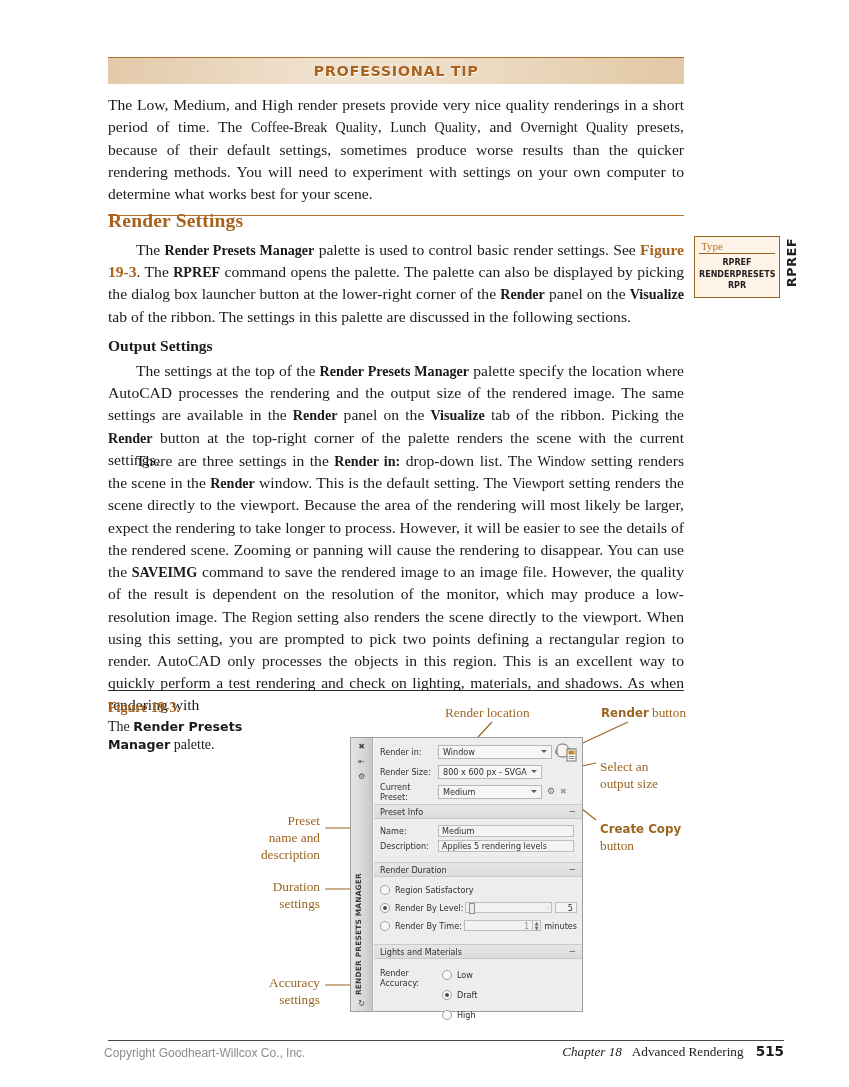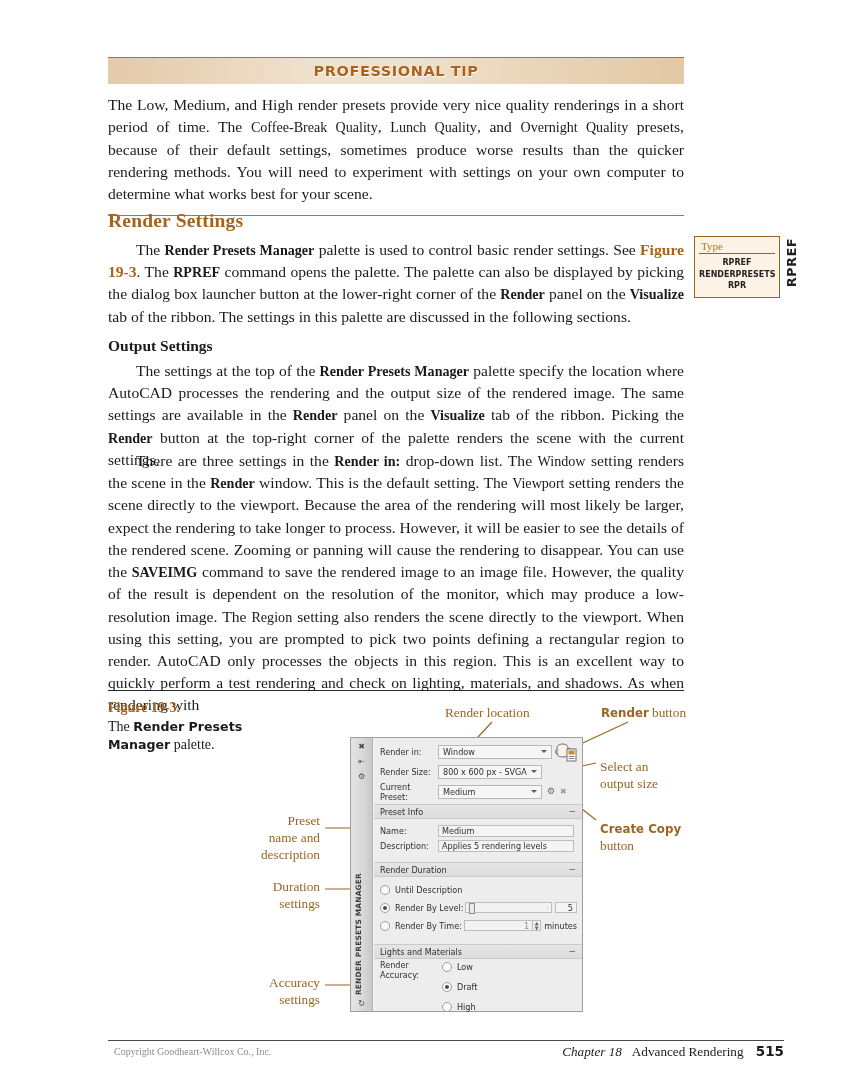--- a/index.html
+++ b/index.html
@@ -392,39 +392,39 @@
     border-left: none;
     box-sizing: border-box;
     font-size: 5px;
     color: #666;
     text-align: center;
     line-height: 5px;
     margin-right: 3px;
   }
   .unit-label { font-size: 8.1px; color: #2e2e2e; }
 
-  .accuracy-wrap { display: flex; padding-top: 0; }
+  .accuracy-wrap { display: flex; padding-top: 8px; }
   .accuracy-label { font-size: 8.1px; color: #2e2e2e; width: 58px; flex: 0 0 58px; padding-top: 1px; }
   .accuracy-opts { flex: 1; padding-left: 4px; }
   .accuracy-opts .radio-row { margin-bottom: 5px; }
 
   
   .footer-rule {
     position: absolute;
     left: 108px;
     top: 1040px;
     width: 676px;
     border-top: 1px solid #4a4a4a;
   }
   .footer-left {
     position: absolute;
-    left: 114px;
+    left: 104px;
     top: 1046px;
-    font-family: Liberation Serif, serif;
-    font-size: 10px;
+    font-family: Liberation Sans, sans-serif;
+    font-size: 12px;
     color: #8c8c8c;
   }
   .footer-right {
     position: absolute;
     right: 65px;
     top: 1043px;
     font-size: 13.2px;
     color: #1a1a1a;
     white-space: nowrap;
   }
@@ -593,21 +593,21 @@
         </div>
       </div>
 
       <div class="panel-bar">
         <span class="panel-bar-title">Render Duration</span>
         <span class="panel-bar-min">−</span>
       </div>
       <div class="panel-content">
         <div class="radio-row">
           <span class="radio"></span>
-          <span class="radio-label">Until Description</span>
+          <span class="radio-label">Region Satisfactory</span>
         </div>
         <div class="radio-row">
           <span class="radio checked"></span>
           <span class="radio-label" style="flex:0 0 auto;">Render By Level:</span>
           <span class="slider-track">
             <span class="slider-tick-l">‹</span>
             <span class="slider-thumb"></span>
             <span class="slider-tick-r">›</span>
           </span>
           <span class="level-box">5</span>

